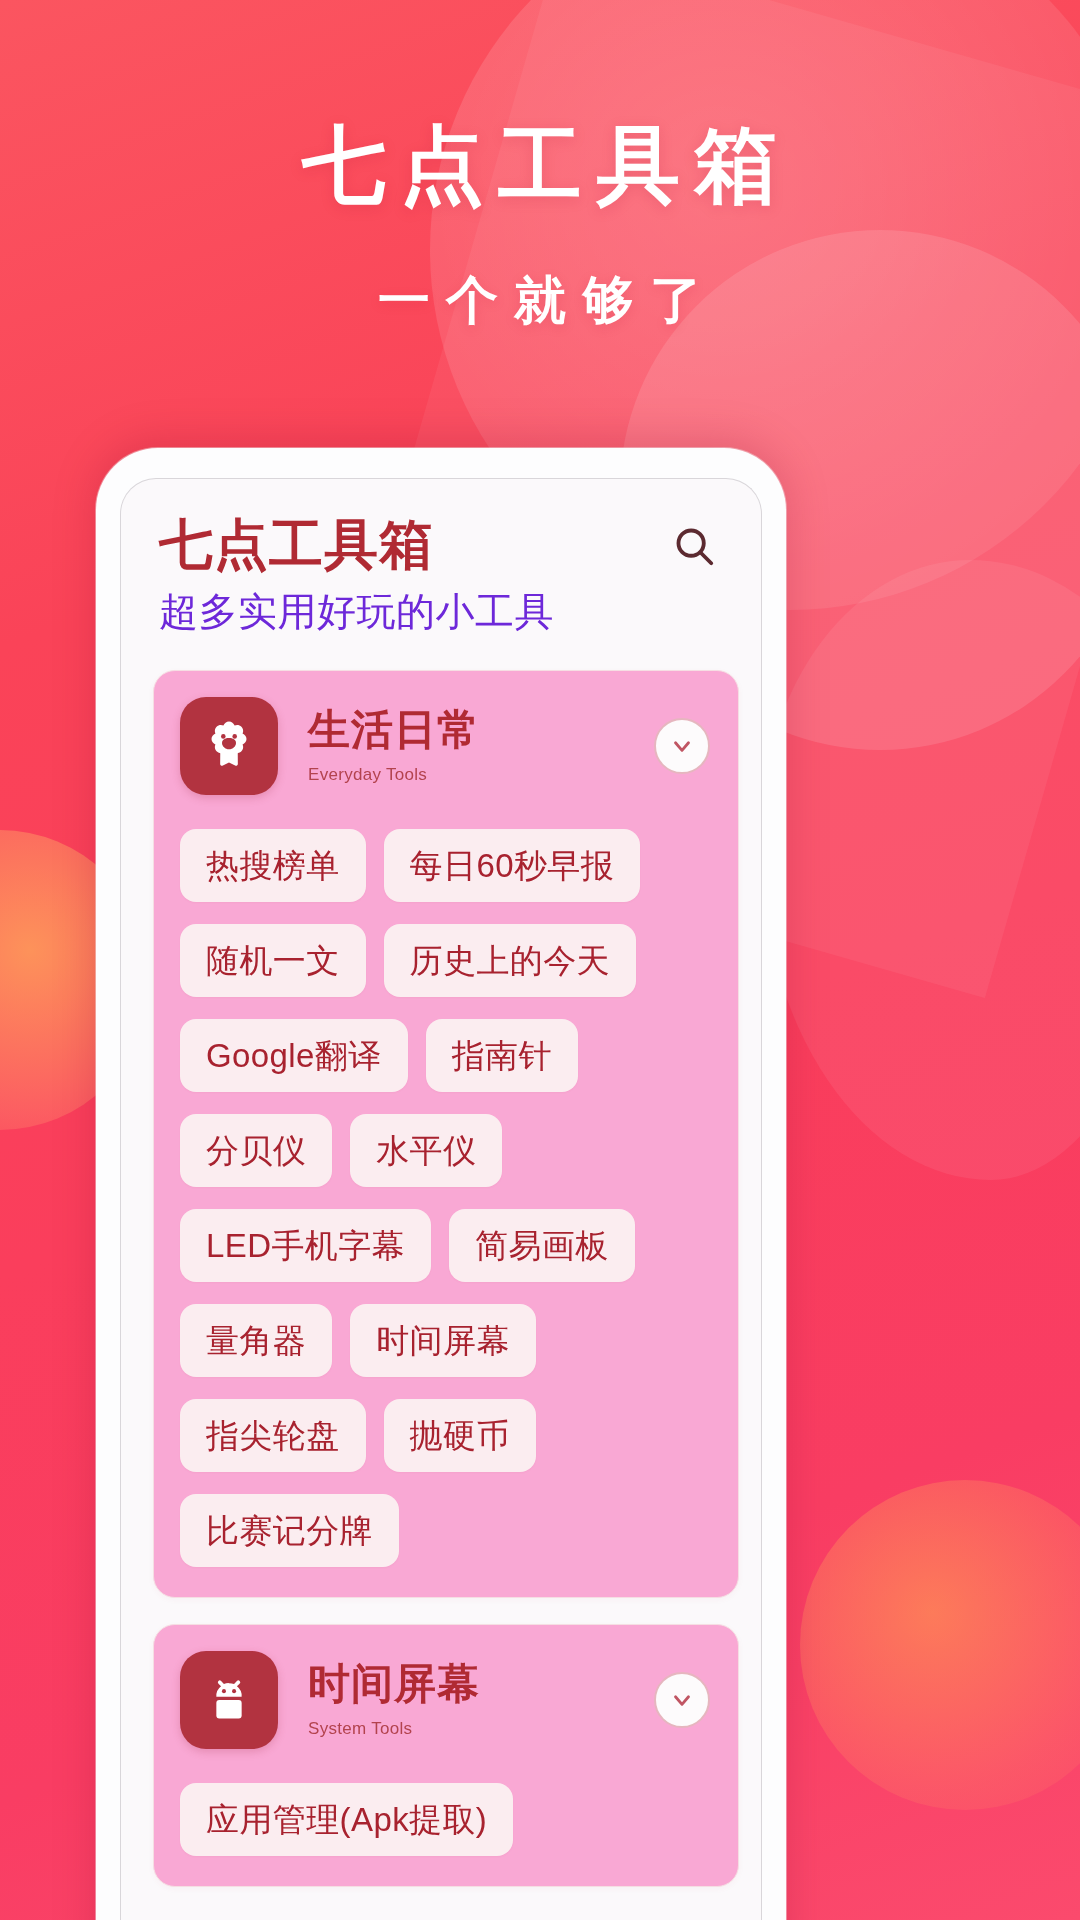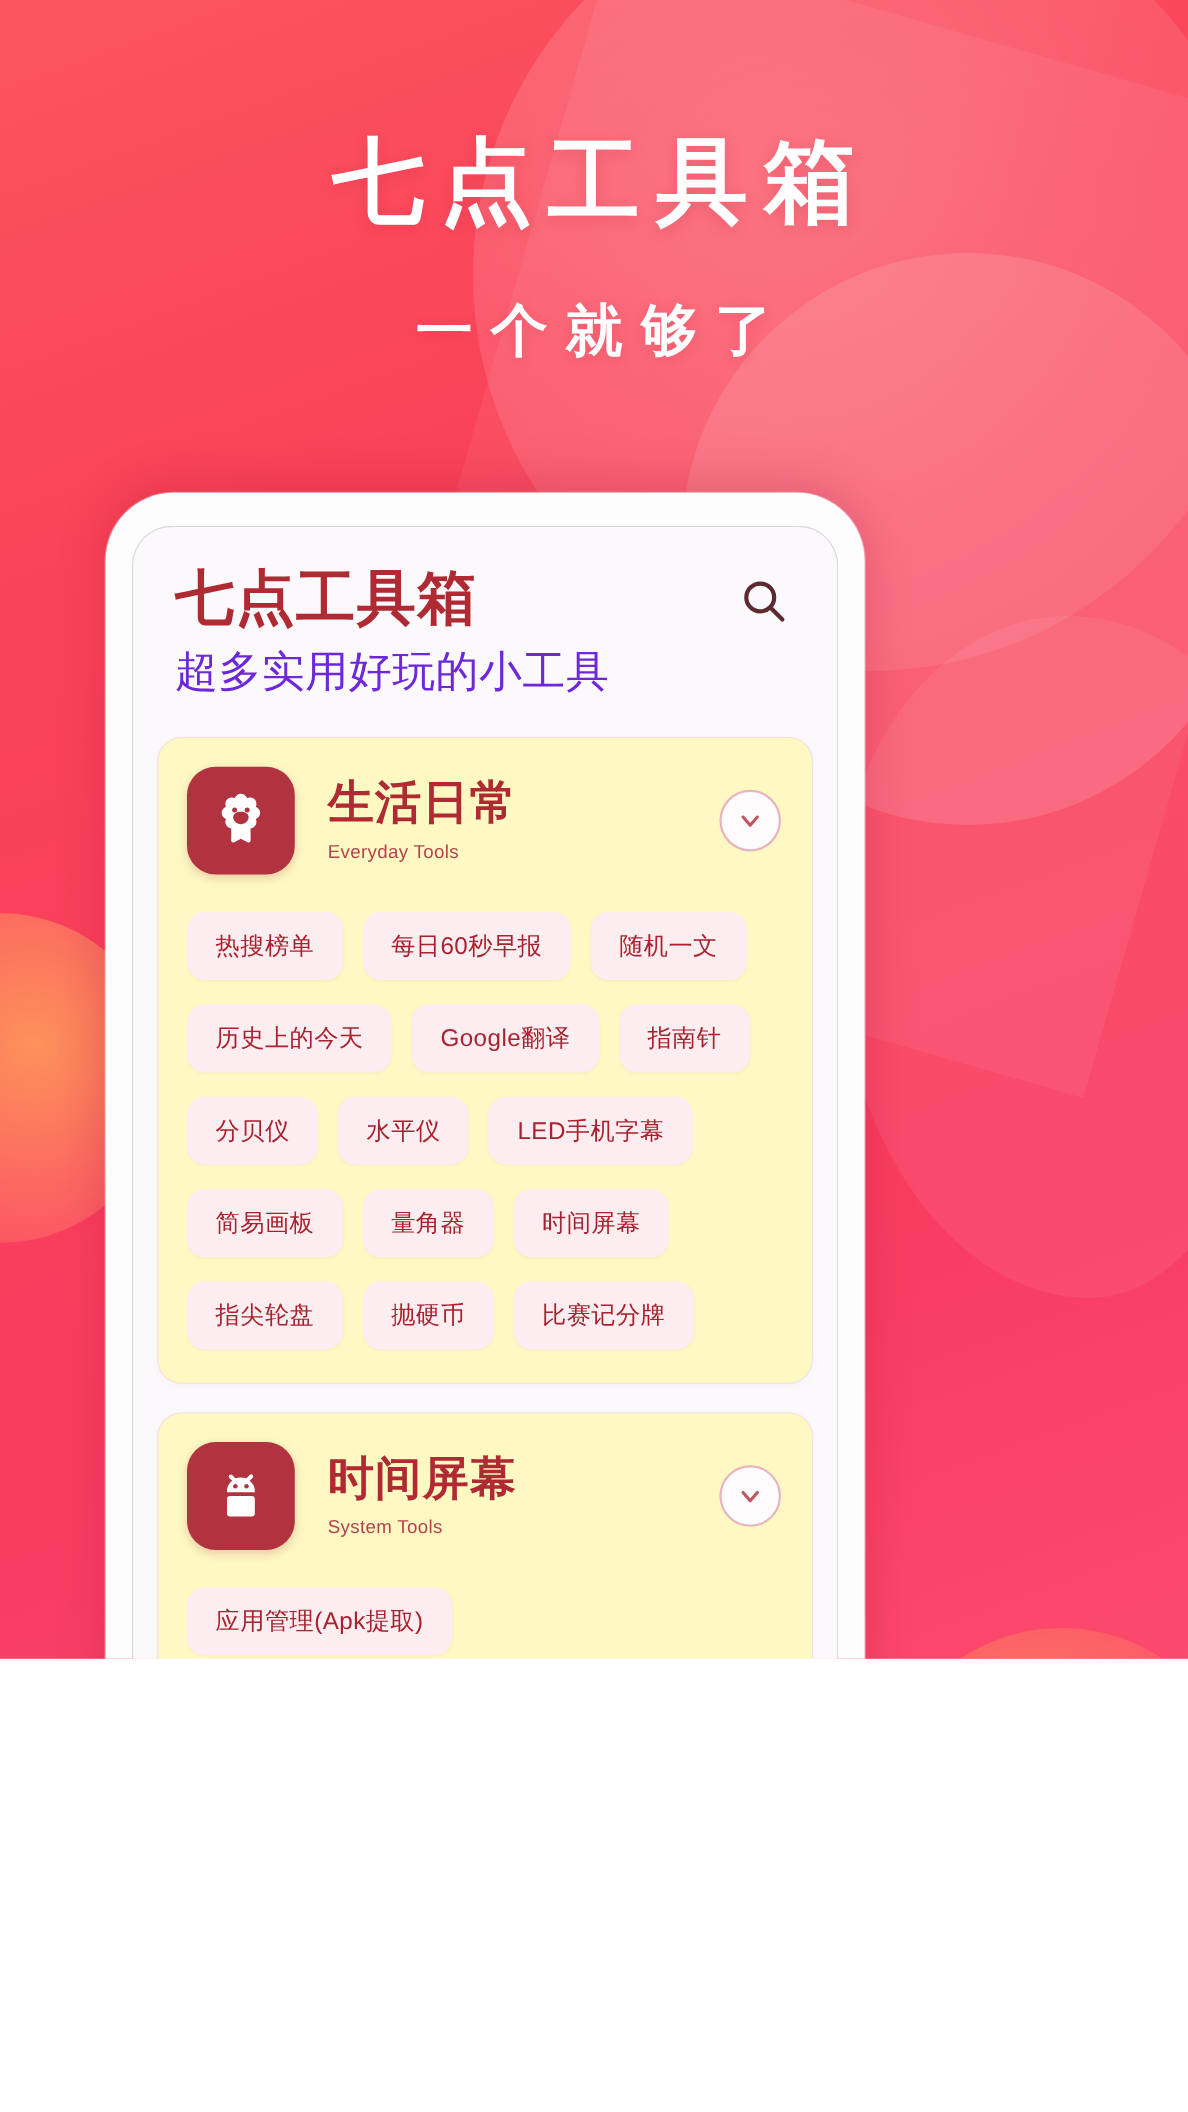--- a/index.html
+++ b/index.html
@@ -3,21 +3,21 @@
 <meta charset="utf-8">
 <style>
   * { box-sizing: border-box; margin: 0; padding: 0; }
   html, body {
     width: 1080px; height: 1920px;
     overflow: hidden;
     font-family: "Liberation Sans", "DejaVu Sans", sans-serif;
   }
   #stage {
     position: relative;
-    width: 1080px; height: 1508px;
+    width: 1080px; height: 1920px;
     background: linear-gradient(160deg, #fb5560 0%, #fa4358 28%, #fa3e5c 55%, #f93d63 78%, #fb4a6d 100%);
     overflow: hidden;
   }
   
   .blob { position: absolute; border-radius: 50%; pointer-events: none; }
   .blob-a {
     width: 720px; height: 720px;
     left: 430px; top: -110px;
     background: radial-gradient(circle at 40% 40%, rgba(255,255,255,0.20), rgba(255,255,255,0.10) 60%, rgba(255,255,255,0.04) 100%);
   }
@@ -115,22 +115,22 @@
   .search-btn {
     position: absolute;
     right: 36px; top: 36px;
     width: 62px; height: 62px;
     display: flex; align-items: center; justify-content: center;
   }
   .search-btn svg { display: block; }
 
   
   .cat-card {
-    margin: 26px 22px 0 22px;
-    background: #fef9c3;
+    margin: 26px 22px 0 32px;
+    background: #f9a8d4;
     border: 1px solid #f6dee3;
     border-radius: 22px;
     padding: 26px 22px 30px 22px;
     box-shadow: 0 2px 6px rgba(180,60,80,0.04);
   }
   .cat-head {
     display: flex;
     align-items: center;
     position: relative;
     padding: 0 4px;
@@ -173,21 +173,21 @@
   .chips {
     display: flex;
     flex-wrap: wrap;
     gap: 22px 18px;
     margin-top: 34px;
     padding: 0 4px;
   }
   .chip {
     background: #fbedf0;
     color: #a8222f;
-    font-size: 22px;
+    font-size: 33px;
     letter-spacing: 0.4px;
     border-radius: 16px;
     padding: 20px 26px;
     line-height: 1.0;
     white-space: nowrap;
     box-shadow: 0 1px 2px rgba(170,60,80,0.05);
   }
 </style>
 </head>
 <body>

